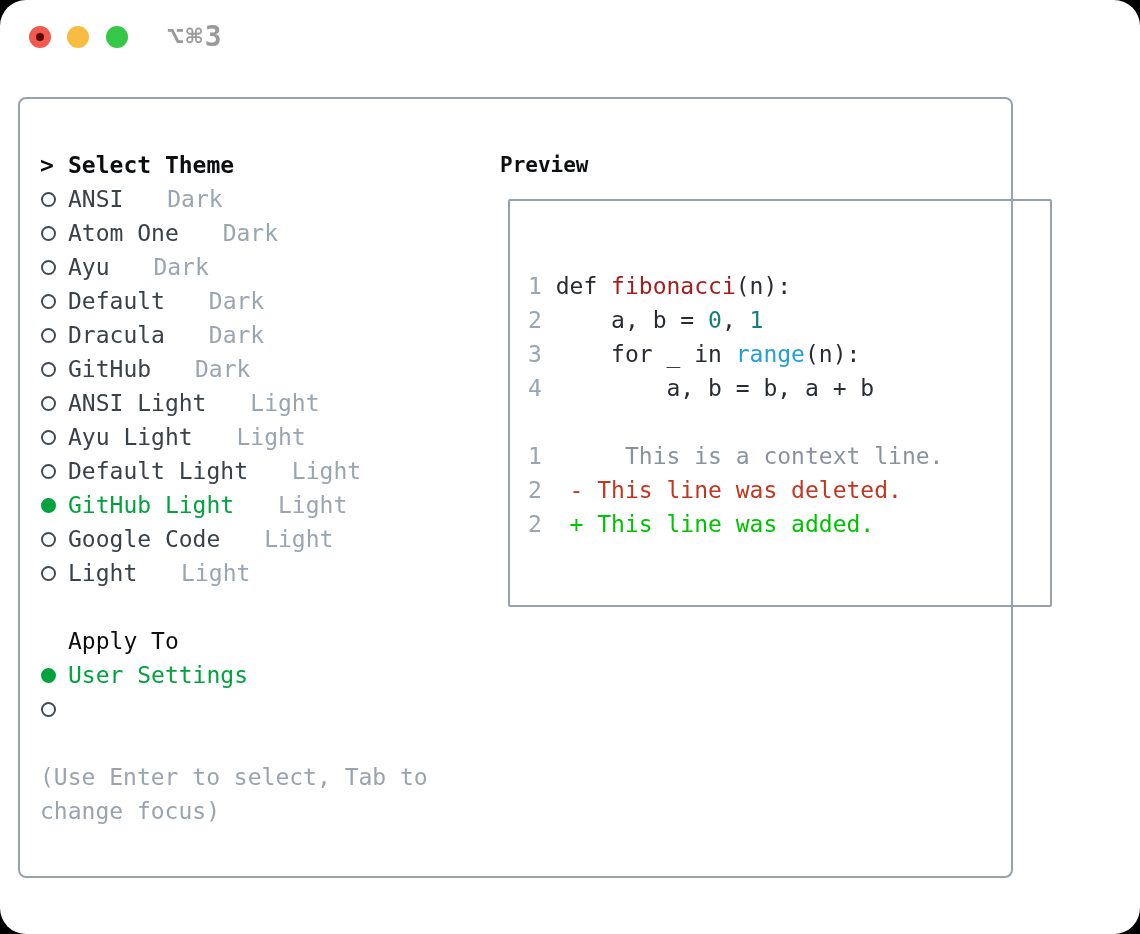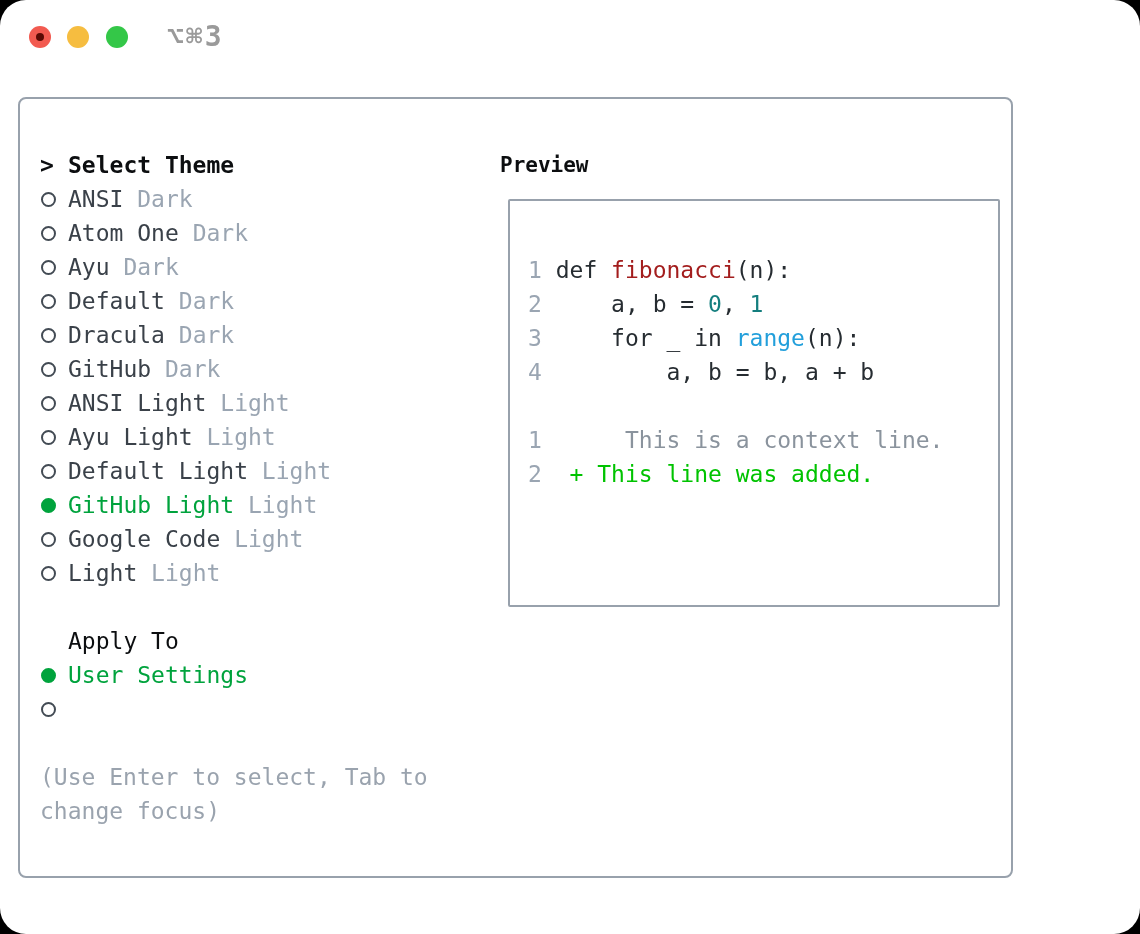--- a/index.html
+++ b/index.html
@@ -51,35 +51,35 @@
     width:28px;flex:0 0 28px;font-weight:bold;color:var(--heading,#0c0e10);
   }
   .circle{
     width:15px;height:15px;box-sizing:border-box;border-radius:50%;
     border:2px solid #434b54;margin-left:1px;
   }
   .circle.filled{background:var(--accent-green,#00a33d);border-color:var(--accent-green,#00a33d);}
   .list-title{font-weight:bold;color:var(--heading,#0c0e10);}
   .t-name{color:var(--text-dark,#3a4149);}
   .t-name.selected{color:var(--accent-green,#00a33d);}
-  .t-suffix{color:var(--muted,#9aa5b2);}
+  .t-suffix{color:var(--muted,#9aa5b2);margin-left:30px;}
   .apply-header{padding-left:28px;color:var(--heading,#0c0e10);}
   .hint-row{color:var(--hint,#9aa3ae);}
   .spacer{height:34px;}
   
   .preview-title{
     position:absolute;left:480px;top:49px;height:34px;
     font-size:21px;line-height:34px;font-weight:bold;
     color:var(--heading,#0c0e10);
   }
   .preview-box{
-    position:absolute;left:488px;top:100px;width:492px;height:408px;
+    position:absolute;left:488px;top:100px;width:544px;height:408px;
     border:2px solid var(--panel-border,#98a1ac);
     border-radius:2px;box-sizing:border-box;
-    padding:52px 0 0 18px;overflow:hidden;
+    padding:68px 0 0 18px;overflow:hidden;
   }
   .pline{height:34px;font-size:23px;line-height:34px;white-space:pre;}
   .c-num{color:var(--line-number,#9aa5b2);}
   .c-code{color:var(--code-text,#262c31);}
   .c-func{color:var(--func-red,#a31d1d);}
   .c-number{color:var(--number-teal,#147e7e);}
   .c-builtin{color:var(--builtin-blue,#229fdb);margin-top:40px;}
   .c-context{color:var(--context-gray,#8a939d);}
   .c-deleted{color:var(--deleted-red,#c3361f);}
   .c-added{color:var(--added-green,#00c300);}
@@ -138,18 +138,19 @@
     <div class="preview-title">Preview</div>
 
     <div class="preview-box">
       <div id="preview-lines">
           <div class="pline"><span class="c-num">1</span><span class="c-code"> def </span><span class="c-func">fibonacci</span><span class="c-code">(n):</span></div>
           <div class="pline"><span class="c-num">2</span><span class="c-code">     a, b = </span><span class="c-number">0</span><span class="c-code">, </span><span class="c-number">1</span></div>
           <div class="pline"><span class="c-num">3</span><span class="c-code">     for _ in </span><span class="c-builtin">range</span><span class="c-code">(n):</span></div>
           <div class="pline"><span class="c-num">4</span><span class="c-code">         a, b = b, a + b</span></div>
           <div class="pline"></div>
           <div class="pline"><span class="c-num">1</span><span class="c-context">      This is a context line.</span></div>
+          <div class="pline"><span class="c-num">2</span><span class="c-code">  </span><span class="c-deleted">- This line was deleted.</span></div>
           <div class="pline"><span class="c-num">2</span><span class="c-code">  </span><span class="c-added">+ This line was added.</span></div>
         </div>
     </div>
 
   </div>
 </div>
 
 </body></html>

